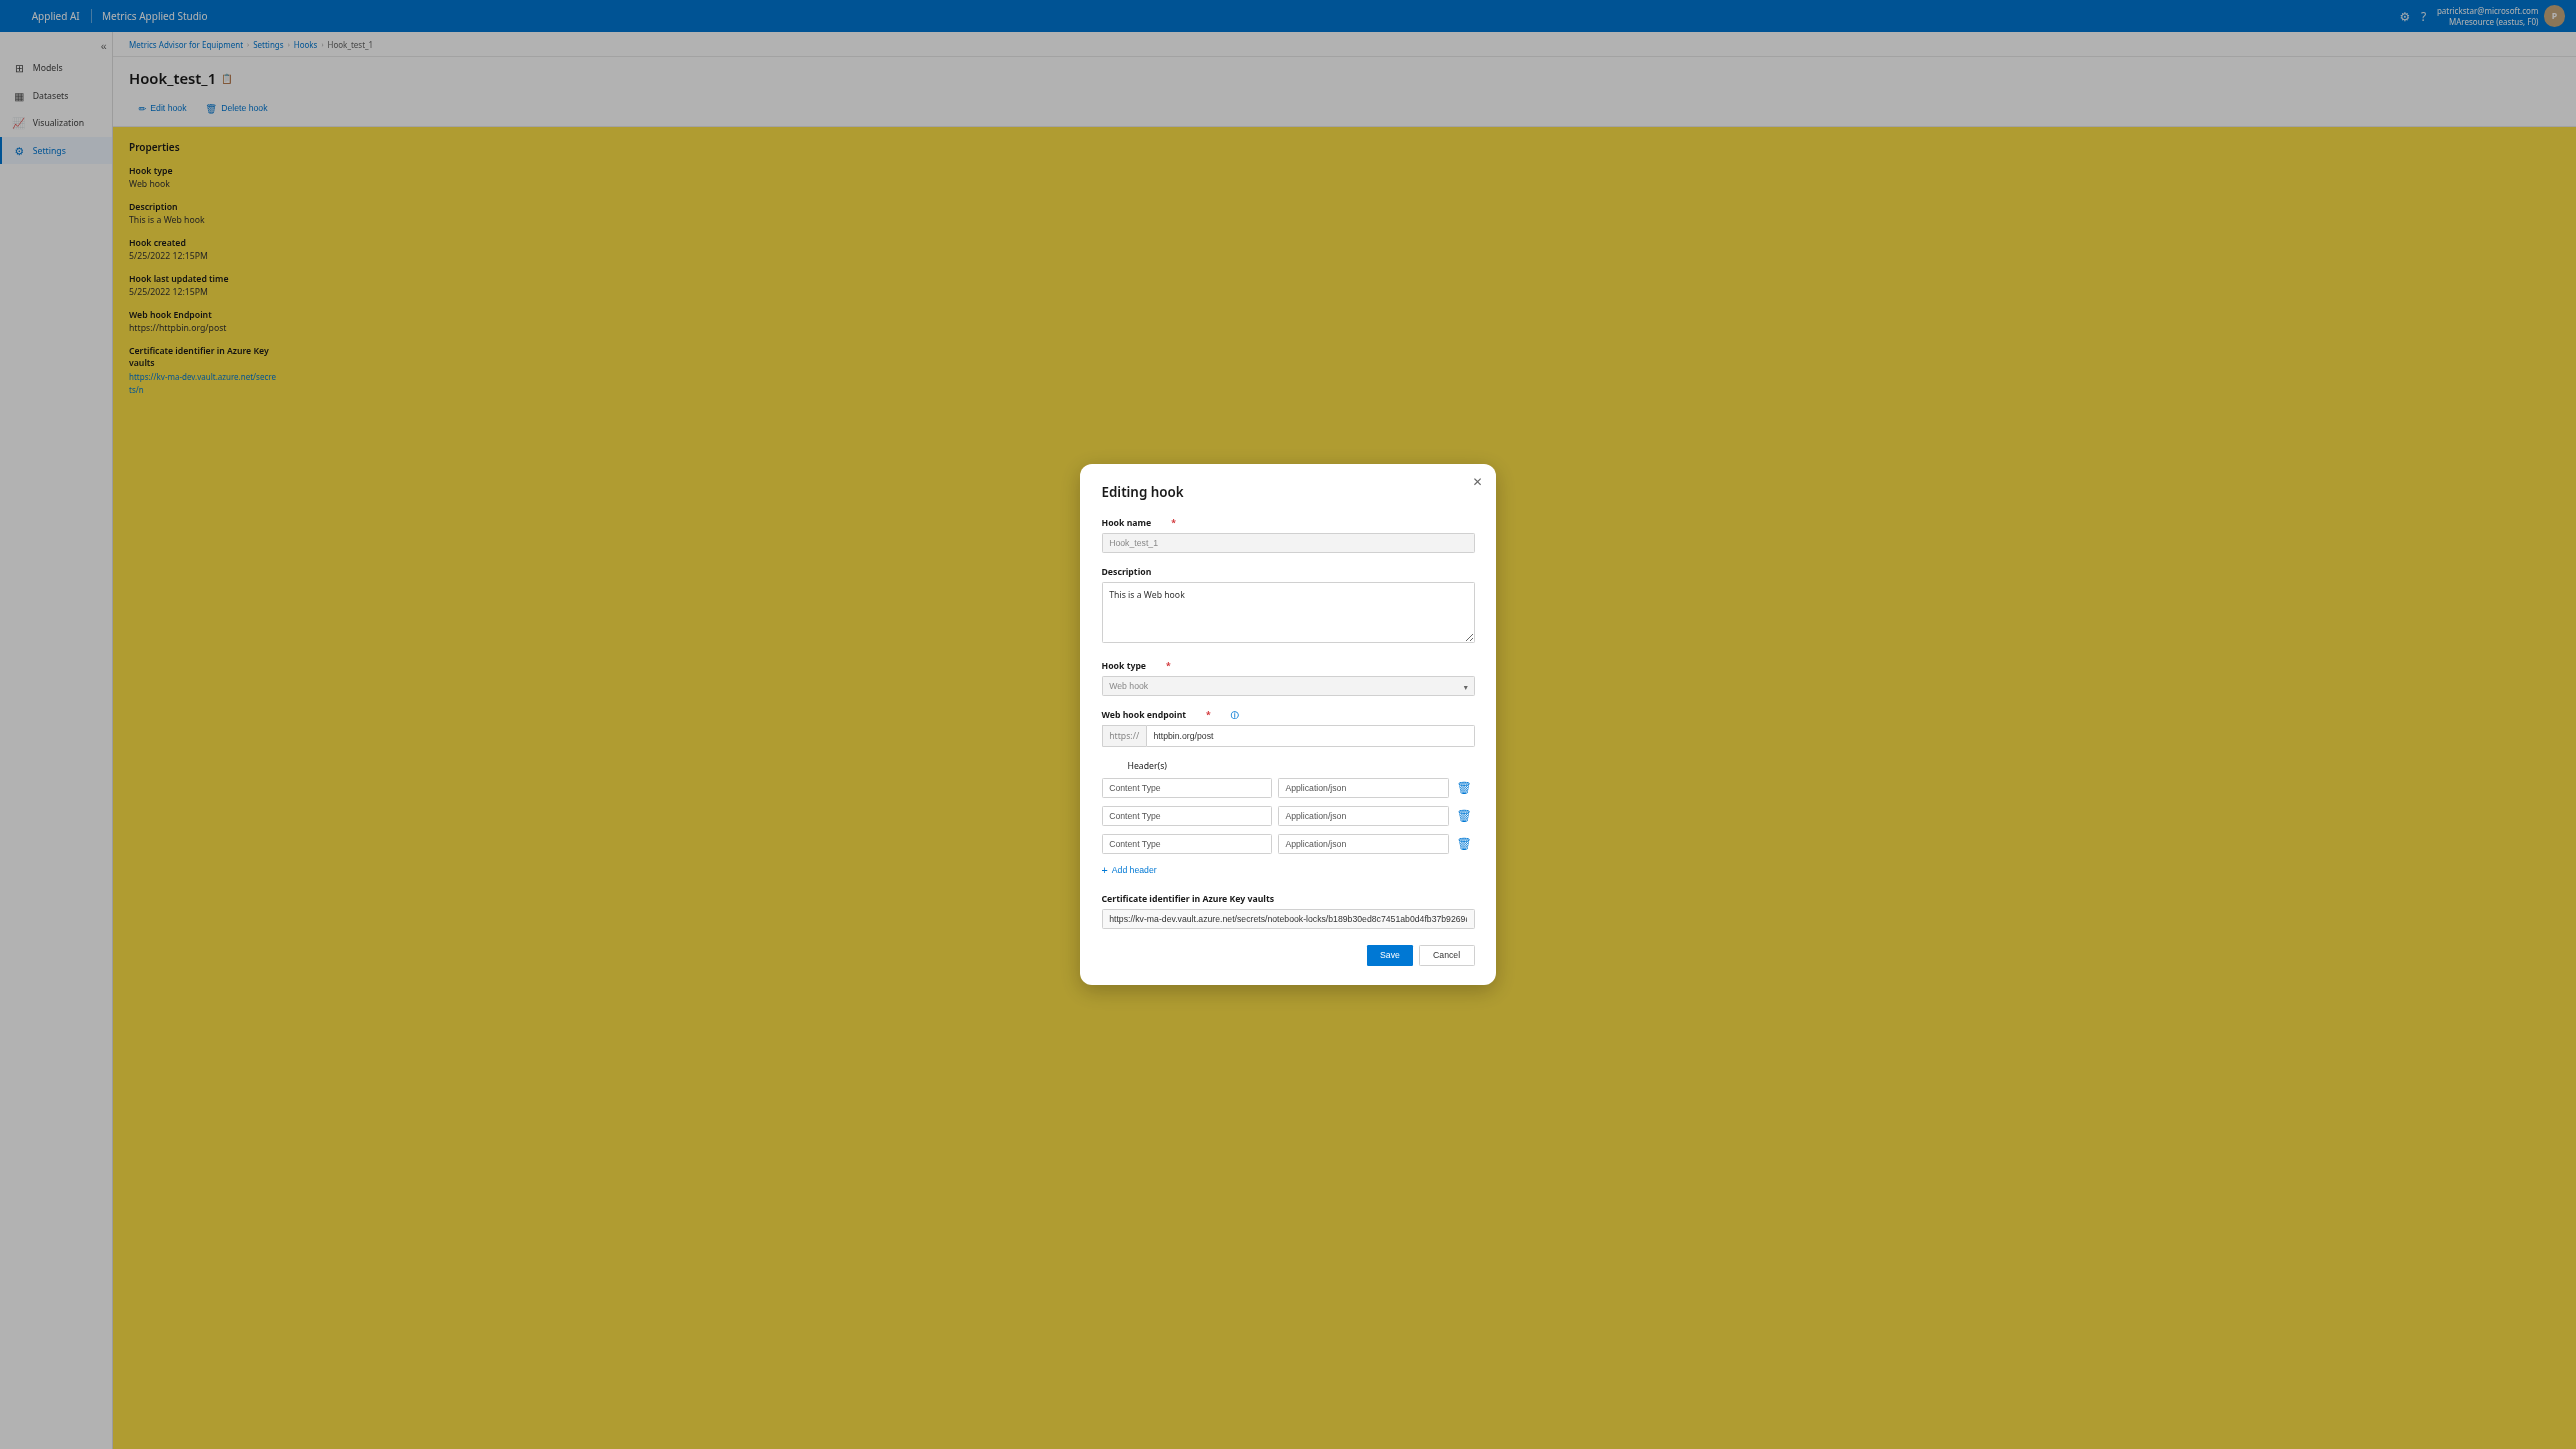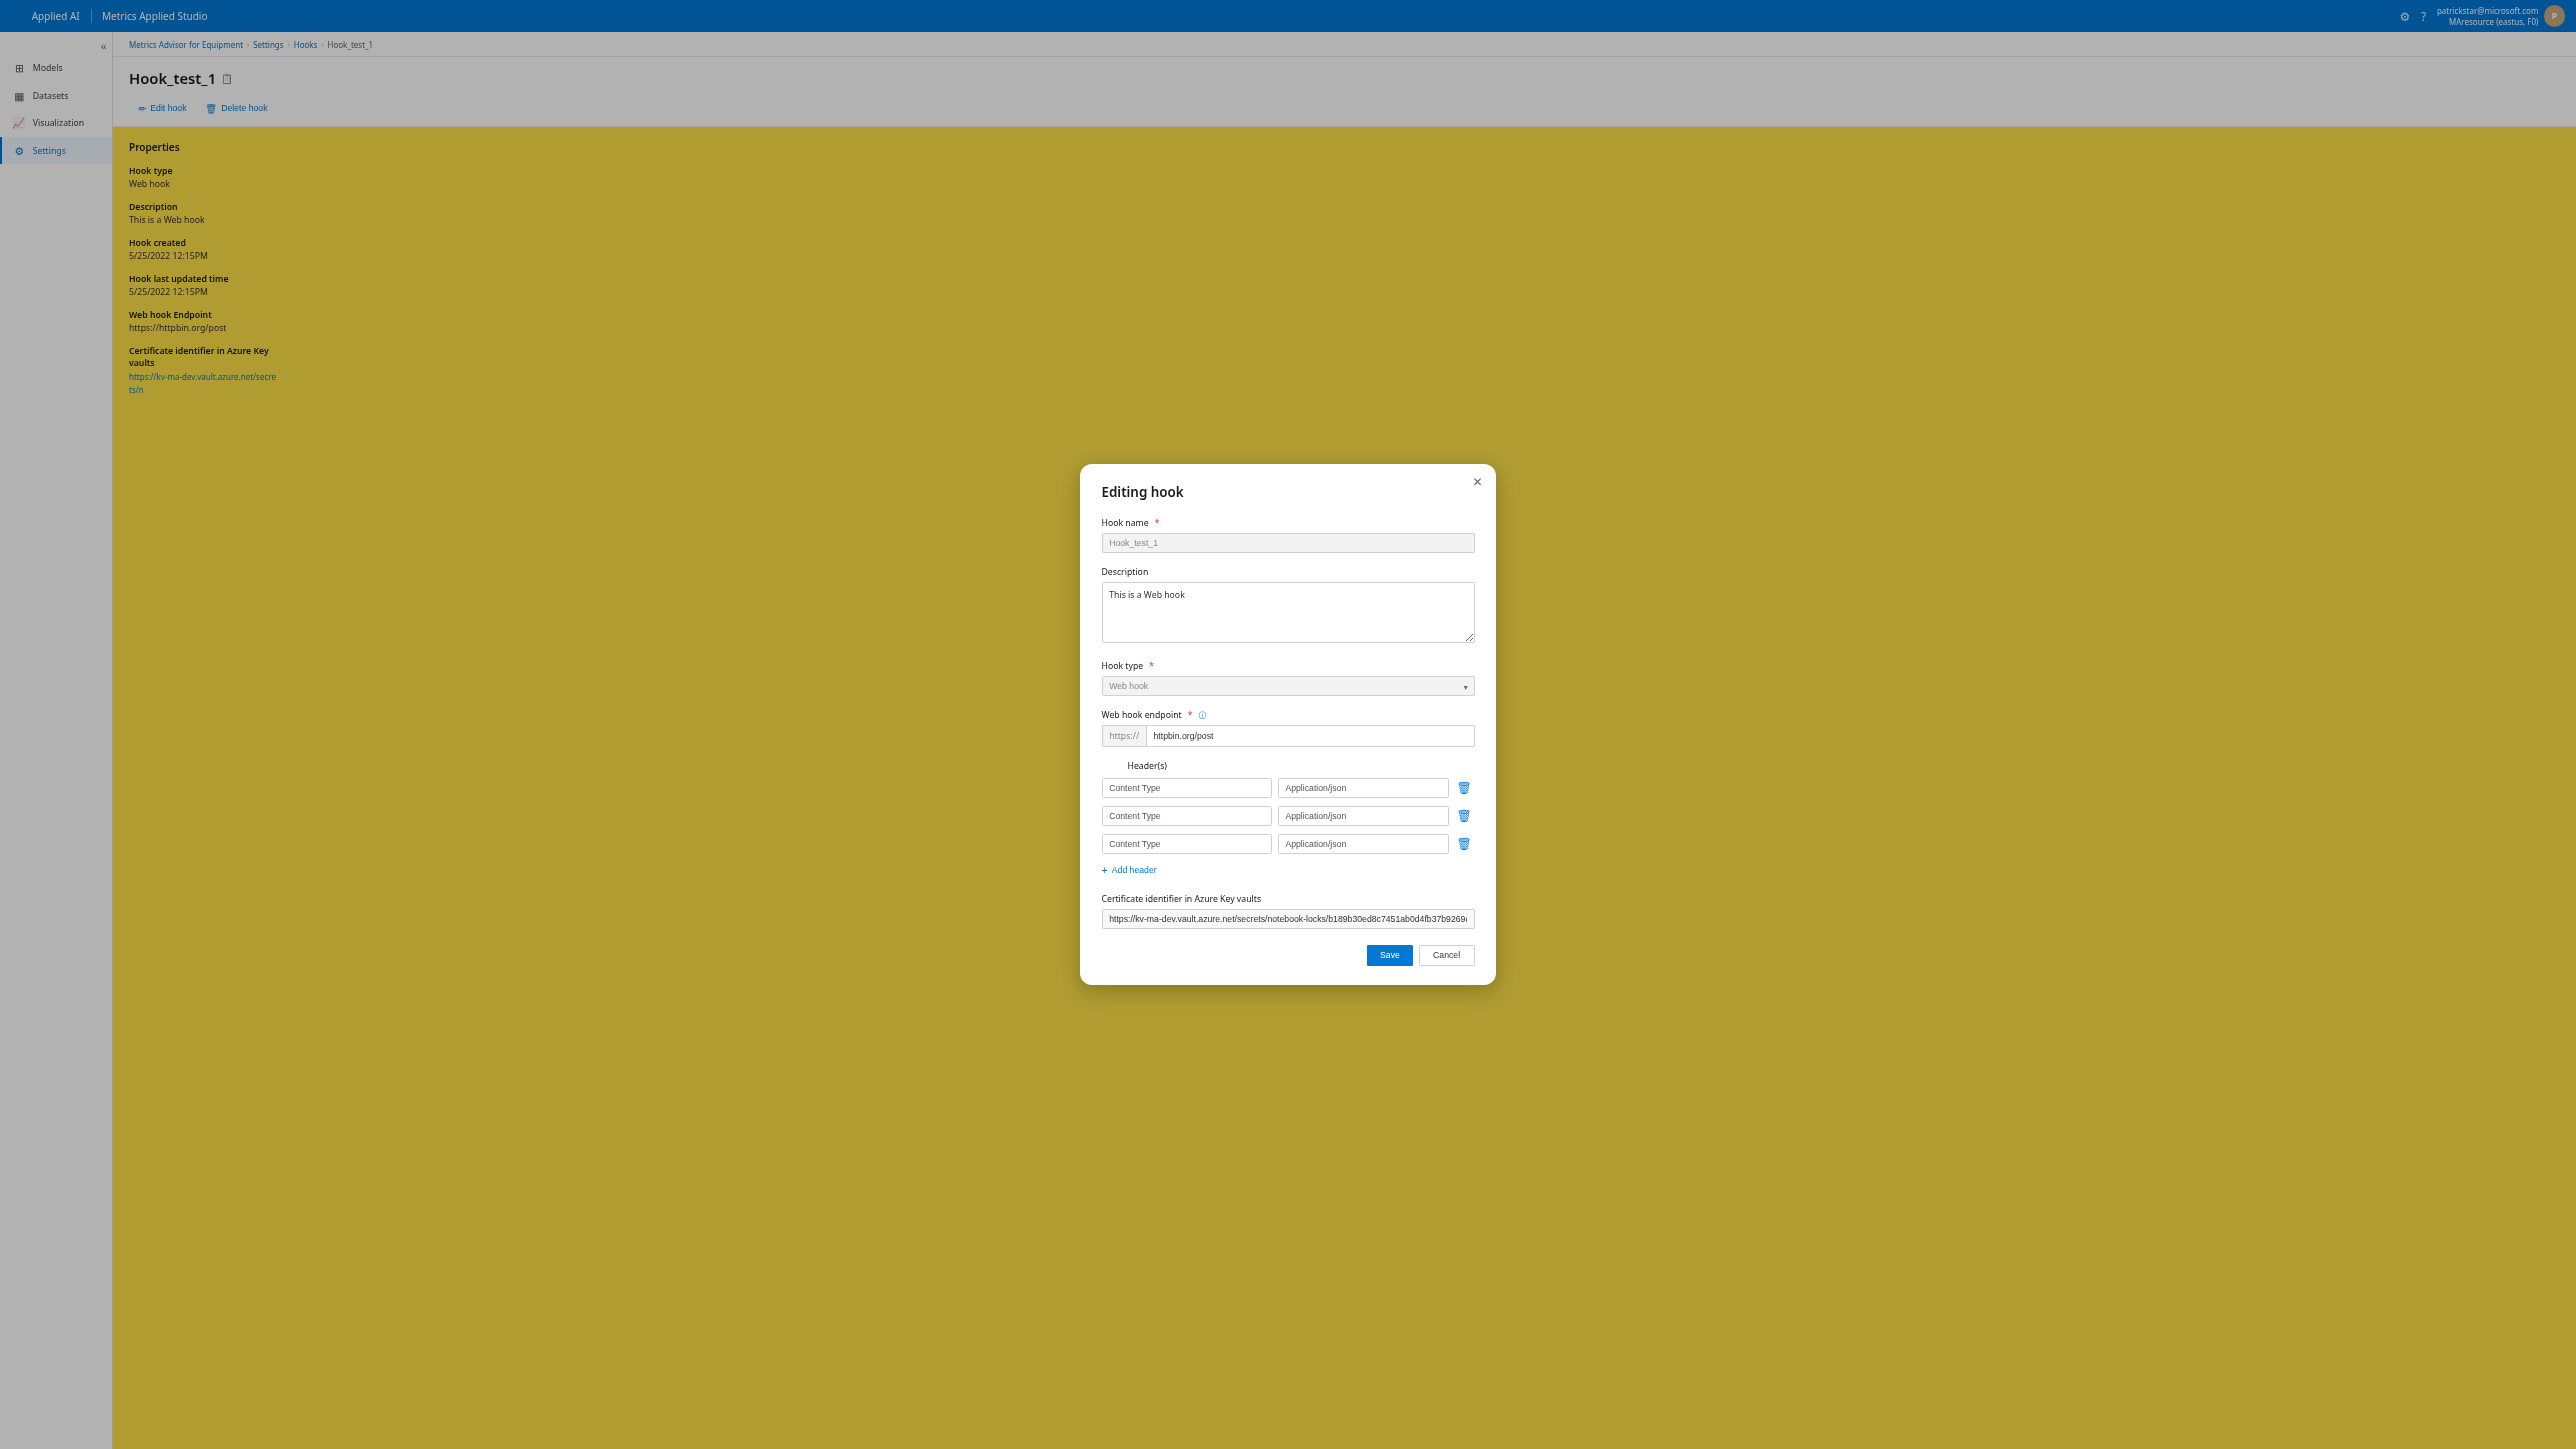--- a/index.html
+++ b/index.html
@@ -74,21 +74,21 @@
       position: relative;
     }
     .modal-title { font-size: 13.4px; font-weight: 600; color: #1a1a1a; margin-bottom: 16px; }
     .modal-close {
       position: absolute; top: 12px; right: 13.4px;
       background: none; border: none; cursor: pointer; font-size: 12px; color: #666;
       line-height: 1;
     }
 
     .form-group { margin-bottom: 13.4px; }
-    .form-label { font-size: 8.7px; font-weight: 400; color: #1a1a1a; margin-bottom: 4px; display: flex; align-items: center; gap: 6px; }
+    .form-label { font-size: 8.7px; font-weight: 700; color: #1a1a1a; margin-bottom: 4px; display: flex; align-items: center; gap: 20px; }
     .required { color: #d13438; font-size: 8.7px; }
     .info-icon { color: #0078d4; font-size: 8px; cursor: pointer; }
 
     .form-input {
       width: 100%; padding: 4px 6.7px; border: 0.7px solid #d0d0d0; border-radius: 1.3px;
       font-size: 8.7px; color: #333; background: #f8f8f8;
       outline: none;
     }
     .form-input.readonly { background: #f3f3f3; color: #888; cursor: default; }
 

